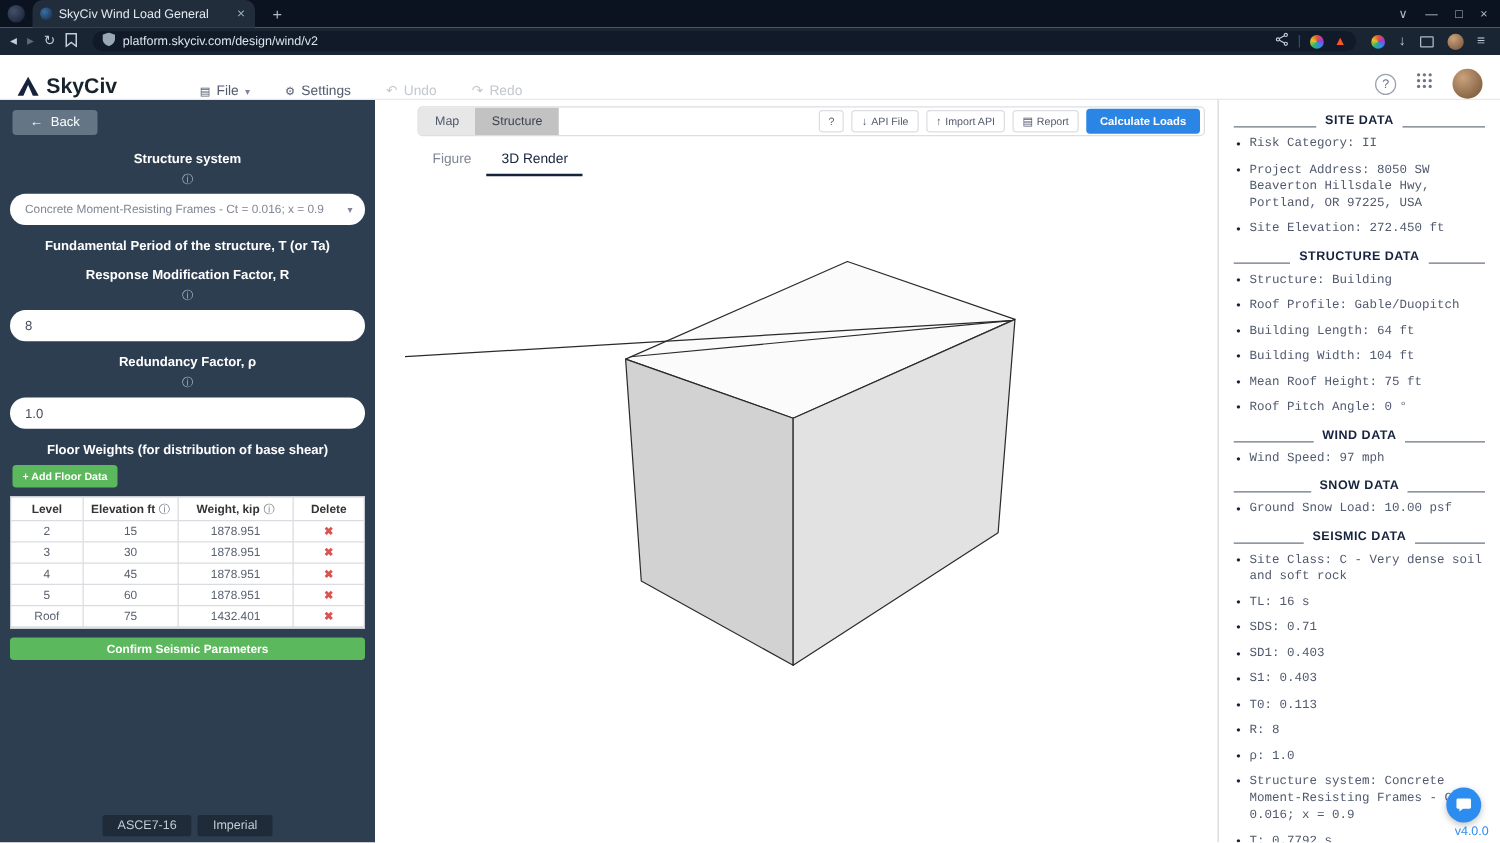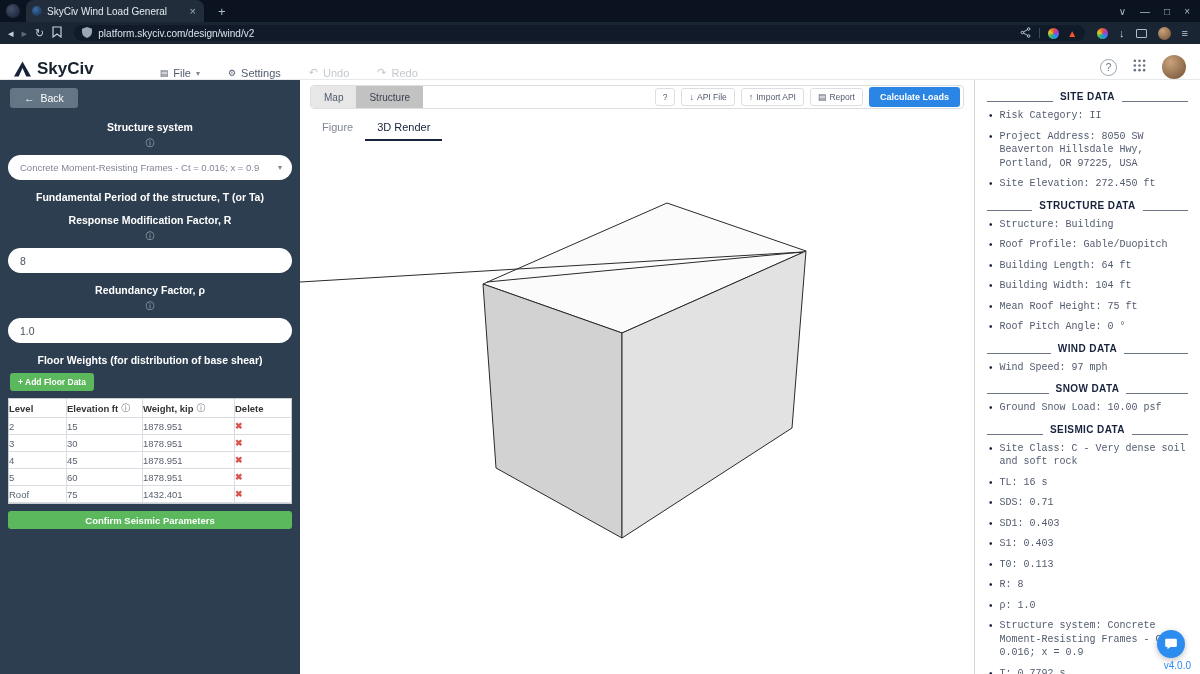--- a/index.html
+++ b/index.html
@@ -49,30 +49,30 @@
   .fld-label { font-size:10.5px; font-weight:bold; color:#fff; margin:11px 2px 5px; display:flex; align-items:center; gap:4px;flex-direction:column; }
   .info-ico { font-size:9px; color:#aebccb; font-weight:normal; }
   .select-box { background:#fff; border-radius:13px; height:25px; display:flex; align-items:center; padding:0 10px 0 12px; gap:6px; }
   .select-text { flex:1; font-size:9.5px; color:#808695; white-space:nowrap; overflow:hidden; }
   .select-caret { font-size:8px; color:#808695; }
   .input-wrap { background:#fff; border-radius:13px; height:25px; display:flex; align-items:center; padding:0 12px; }
   .input-wrap input { border:none; outline:none; flex:1; font-size:10.5px; color:#495060; font-family:inherit; background:transparent; min-width:0; }
   .unit { font-size:10px; color:#808695; }
   .add-btn { background:#5cb85c; color:#fff; border:none; border-radius:3px; font-size:8.5px; font-weight:bold; padding:4px 8px; margin:0 0 7px 2px; }
   .floor-table { background:#fff; border:1px solid #c9cdd3; display:grid; grid-template-columns:58px 76px 92px 56px; font-size:9.5px; }
-  .ft-cell { border-right:1px solid #d9dce0; border-bottom:1px solid #d9dce0; display:flex; align-items:center; justify-content:flex-start; gap:3px; height:17px; color:#5a6270; }
+  .ft-cell { border-right:1px solid #d9dce0; border-bottom:1px solid #d9dce0; display:flex; align-items:center; justify-content:center; gap:3px; height:17px; color:#5a6270; }
   .ft-cell:nth-child(4n) { border-right:none; }
   .ft-head { font-weight:bold; color:#333; height:19px; }
   .del-x { color:#d9534f; font-weight:bold; font-size:9px; background:none; border:none; }
   .confirm-btn { width:100%; background:#5cb85c; color:#fff; border:none; border-radius:3px; font-size:9.5px; font-weight:bold; height:18px; margin-top:7px; }
   .sb-footer { position:absolute; bottom:5px; left:0; right:0; display:flex; justify-content:center; gap:5px; }
   .sb-footer button { background:#1f2b38; color:#c4ccd4; border:none; border-radius:2px; font-size:10px; padding:3px 12px; }
 
   
-  .canvas { flex:1; position:relative; background:#fff; min-width:0; }
+  .canvas { flex:1; position:relative; background:#fff; min-width:0;margin-left:24px; }
   .main-toolbar { margin:5px 10px 0; height:24px; border:1px solid #dcdee2; border-radius:4px; display:flex; align-items:center; overflow:hidden; position:relative; z-index:2; background:#fff; }
   .seg-btn { height:100%; display:flex; align-items:center; padding:0 13px; font-size:10px; color:#515a6e; background:#e7e7e7; border:none; }
   .seg-btn.active { background:#c2c2c2; color:#3b4350; }
   .tb-right { margin-left:auto; display:flex; align-items:center; gap:6px; padding-right:3px; }
   .tb-btn { height:18px; border:1px solid #dcdee2; border-radius:3px; background:#fff; color:#515a6e; font-size:8.5px; display:flex; align-items:center; gap:3px; padding:0 7px; }
   .tb-ico { font-size:9px; }
   .calc-btn { height:20px; background:#2b85e4; color:#fff; border:none; border-radius:3px; font-size:9px; font-weight:bold; padding:0 11px; }
   .view-tabs { display:flex; margin:8px 0 0 10px; position:relative; z-index:2; }
   .vtab { font-size:11px; color:#808695; padding:4px 12px 6px; }
   .vtab.active { color:#17233d; border-bottom:2px solid #17233d; }
@@ -315,20 +315,24 @@
         <div class="ft-cell">
             <span>1432.401</span>
           </div>
         <div class="ft-cell">
             <button class="del-x">✖</button>
           </div>
       </div>
 
       <button class="confirm-btn">Confirm Seismic Parameters</button>
 
+      <div class="sb-footer">
+        <button>ASCE7-16</button>
+        <button>Imperial</button>
+      </div>
     </div>
 
     <div class="canvas">
       <div class="main-toolbar">
         <button class="seg-btn">Map</button>
         <button class="seg-btn active">Structure</button>
         <div class="tb-right">
           <button class="tb-btn">?</button>
           <button class="tb-btn">
             <span class="tb-ico">↓</span>

